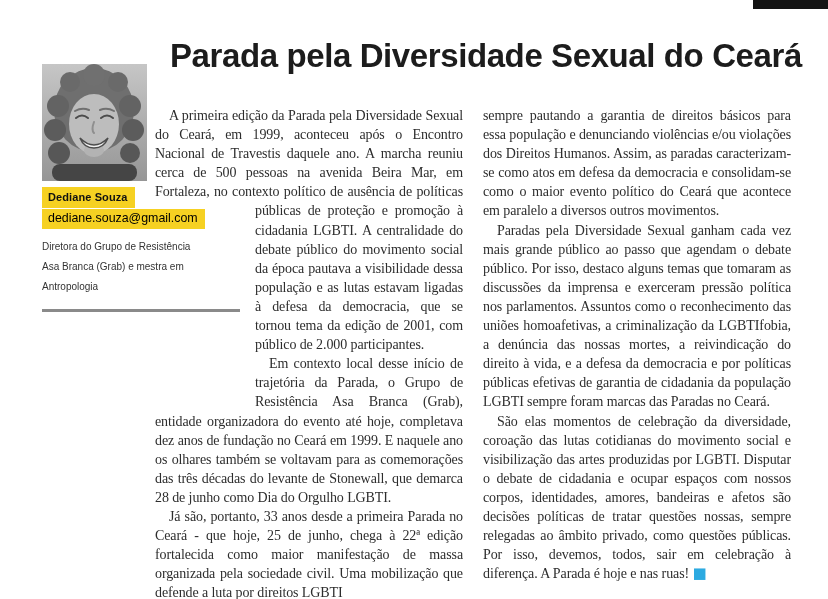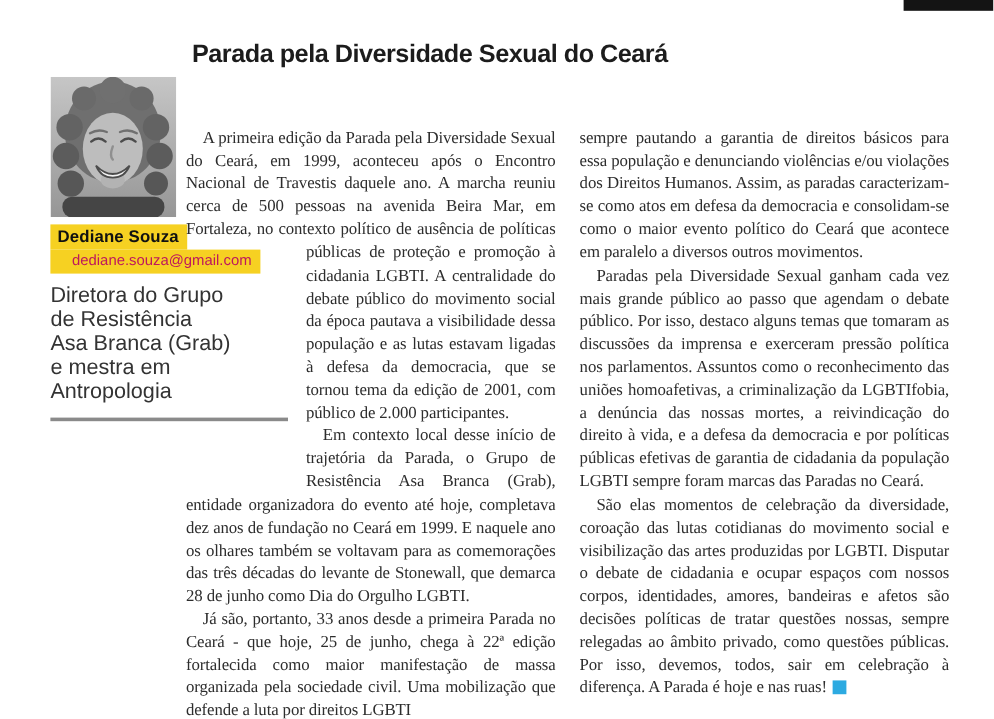--- a/index.html
+++ b/index.html
@@ -9,46 +9,46 @@
     background:#ffffff;
     overflow:hidden;
     font-family:"Liberation Serif","DejaVu Serif",serif;
   }
   .corner-mark{
     position:absolute;top:0;right:0;
     width:75px;height:9px;background:#141414;
   }
   .title{
     position:absolute;left:154px;top:22px;width:640px;
-    margin:6px;
+    margin:16px;
     font-family:"Liberation Sans","DejaVu Sans",sans-serif;
-    font-size:21px;line-height:36px;font-weight:600;
+    font-size:33px;line-height:36px;font-weight:600;
     letter-spacing:-0.4px;color:#1c1c1c;white-space:nowrap;
   }
   
   .author-rail{
     position:absolute;left:42px;top:64px;width:152px;
     font-family:"Liberation Sans","DejaVu Sans",sans-serif;
   }
   .photo{width:105px;height:117px;display:block;overflow:hidden;}
   .photo svg{display:block;}
   .name-hl{margin-top:6px;}
   .name-hl span{
     display:inline-block;background:#f6d122;color:#111;
-    font-size:14px;font-weight:bold;line-height:15px;
+    font-size:11px;font-weight:bold;line-height:15px;
     padding:3px 7px 3px 6px;letter-spacing:0.1px;
   }
   .email-hl span{
-    display:inline-block;background:#f6d122;color:#be185d;
+    display:inline-block;background:#f6d122;color:#000000;
     font-size:12.4px;line-height:13px;
-    padding:3px 7px 4px 18px;
+    padding:3px 7px 4px 6px;
   }
   .bio{
     margin:8px 0 0 0;width:152px;
-    font-size:18px;line-height:20px;color:#333333;
+    font-size:10px;line-height:20px;color:#333333;
   }
   .rule{
     margin-top:12px;width:198px;height:3px;background:#8a8a8a;
   }
   
   .col{
     position:absolute;top:62px;width:308px;height:537px;
     overflow:hidden;
     font-size:14px;line-height:19.1px;color:#2d2d2d;
     text-align:justify;letter-spacing:-0.1px;margin-top:44px;

